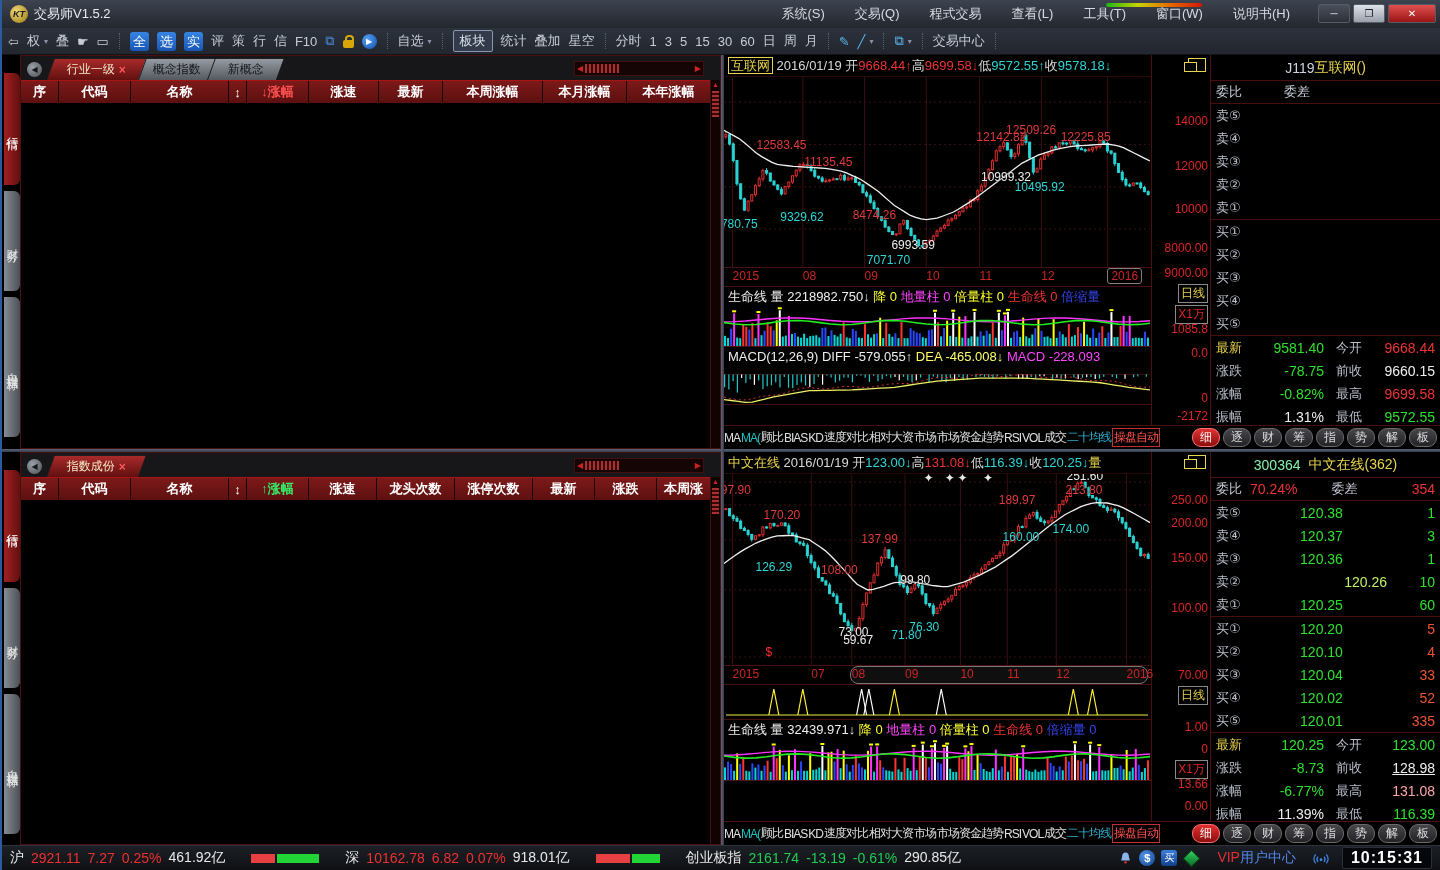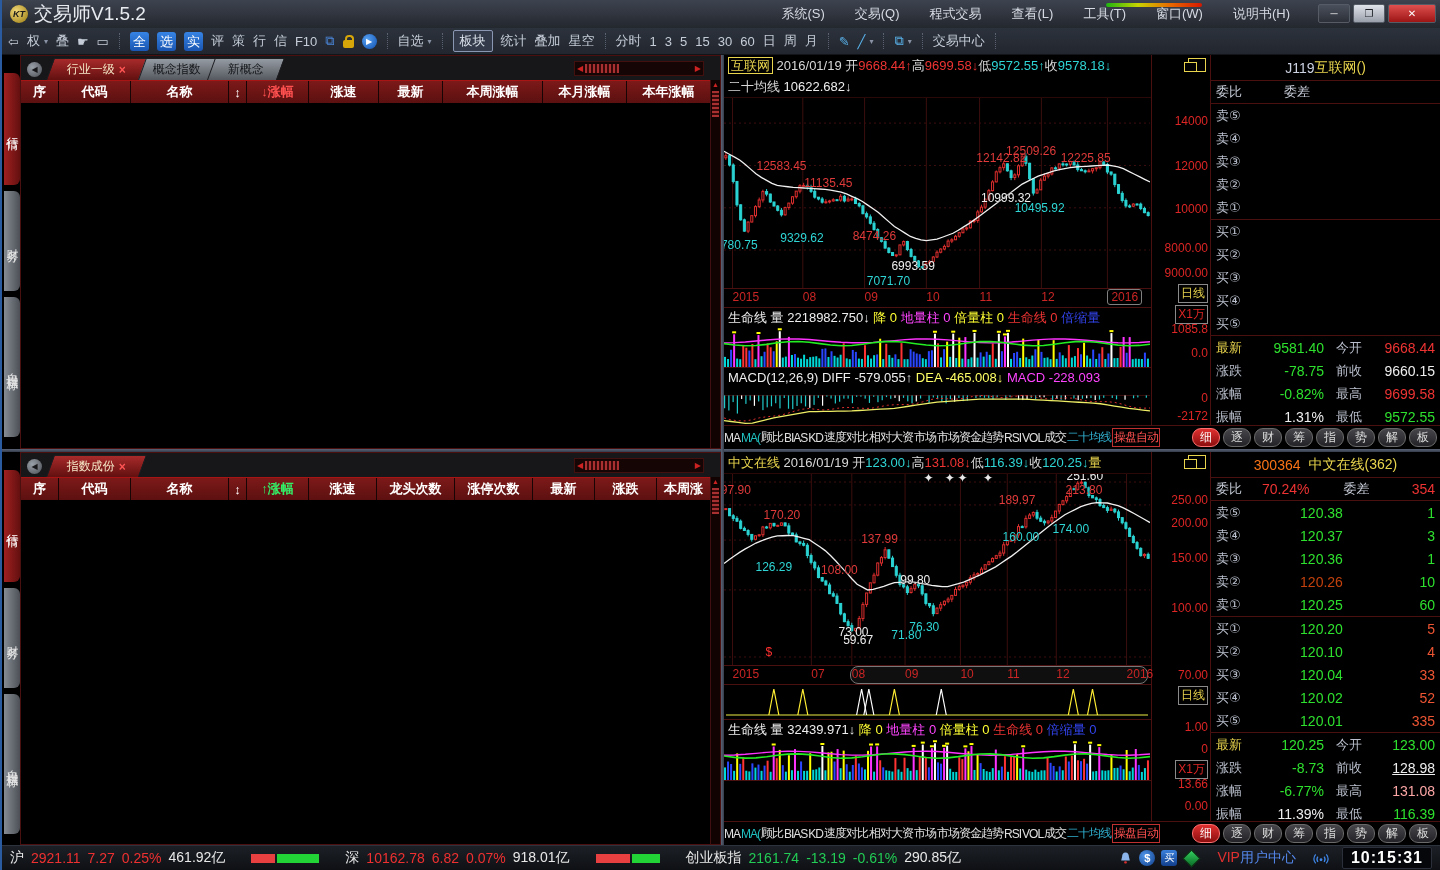--- a/index.html
+++ b/index.html
@@ -3,21 +3,21 @@
 <meta charset="utf-8">
 <style>
   html,body{margin:0;padding:0}
   body{width:1440px;height:870px;background:#000;font-family:"Liberation Sans","DejaVu Sans",sans-serif;
        overflow:hidden;position:relative;color:#ddd;border-left:2px solid #2a5aa0;box-sizing:border-box}
   
   .titlebar{position:absolute;left:0;top:0;width:100%;height:28px;background:linear-gradient(#3d434f,#23272e);
             display:flex;align-items:center;border-bottom:1px solid #14161a}
   .logo{width:18px;height:18px;border-radius:50%;background:radial-gradient(circle at 35% 35%,#f2d878,#96780e);
         color:#1a1a1a;font-weight:bold;font-size:9px;font-style:italic;display:flex;align-items:center;justify-content:center;margin:0 6px 0 8px}
-  .apptitle{color:#e8ebf0;font-size:19px}
+  .apptitle{color:#e8ebf0;font-size:13px}
   .menus{display:flex;margin-left:auto;gap:30px;font-size:13px;color:#d6dbe3;margin-right:150px}
   .menu-item{cursor:default}
   .grad-strip{position:absolute;right:238px;top:3px;width:96px;height:4px;
               background:linear-gradient(90deg,#1db510,#c8d400,#e86a00,#d41800);border-radius:2px}
   .winbtns{position:absolute;right:4px;top:4px;display:flex;gap:3px}
   .wbtn{height:17px;border:1px solid #565c66;border-radius:2px;font-size:10px;display:flex;align-items:center;justify-content:center}
   .wbtn.min{width:30px;background:linear-gradient(#4a505c,#2c3038);color:#e8e8e8}
   .wbtn.res{width:30px;background:linear-gradient(#dfe3ea,#9aa0ab);color:#1c1e24}
   .wbtn.cls{width:46px;background:linear-gradient(#e05050,#9c1414);color:#fff;font-weight:bold}
   
@@ -238,21 +238,20 @@
       <div class="tbody"></div>
       <div class="vscroll">
         <div class="vs-ar">▲</div>
         <div class="vs-thumb"></div>
       </div>
     </div>
   </div>
 <div class="quad" id="qtr">
     <div class="chartcol">
       <div class="chdr"><span class="boxed" style="color: rgb(232, 212, 77);">互联网</span><span style="color: rgb(216, 216, 216);"> 2016/01/19 </span><span style="color: rgb(216, 216, 216);">开</span><span style="color: rgb(238, 51, 51);">9668.44↑</span><span style="color: rgb(216, 216, 216);">高</span><span style="color: rgb(238, 51, 51);">9699.58↓</span><span style="color: rgb(216, 216, 216);">低</span><span style="color: rgb(47, 213, 213);">9572.55↑</span><span style="color: rgb(216, 216, 216);">收</span><span style="color: rgb(47, 213, 213);">9578.18↓</span></div>
-      <div class="chdr"><span style="color: rgb(216, 216, 216);">二十均线</span><span style="color: rgb(238, 238, 238);">  10622.682↓</span></div>
       <div class="plot" style="height: 190px;"><svg width="426" height="190">
           <line x1="8.52" y1="0" x2="8.52" y2="190" stroke="#3c0e0e"></line>
           <line x1="78.81" y1="0" x2="78.81" y2="190" stroke="#3c0e0e"></line>
           <line x1="140.58" y1="0" x2="140.58" y2="190" stroke="#3c0e0e"></line>
           <line x1="202.35" y1="0" x2="202.35" y2="190" stroke="#3c0e0e"></line>
           <line x1="255.6" y1="0" x2="255.6" y2="190" stroke="#3c0e0e"></line>
           <line x1="317.37" y1="0" x2="317.37" y2="190" stroke="#3c0e0e"></line>
           <line x1="383.40000000000003" y1="0" x2="383.40000000000003" y2="190" stroke="#3c0e0e"></line>
           <line x1="0" y1="25.080000000000002" x2="426" y2="25.080000000000002" stroke="#3c0e0e" stroke-dasharray="2,3"></line>
           <line x1="0" y1="67.45" x2="426" y2="67.45" stroke="#3c0e0e" stroke-dasharray="2,3"></line>
@@ -1372,47 +1371,47 @@
       <span class="glabel" style="top: 290px; color: rgb(221, 37, 37);">0</span>
       <span class="glabel gboxed" style="top: 308px; color: rgb(221, 37, 37);">X1万</span>
       <span class="glabel" style="top: 325px; color: rgb(221, 37, 37);">13.66</span>
       <span class="glabel" style="top: 347px; color: rgb(221, 37, 37);">0.00</span>
     </div>
     <div class="maxicon">
       <div></div>
     </div>
     <div class="qpanel">
       <div class="qtitle">
-        <span style="color: #f97316;">300364 </span>
+        <span style="color: #86efac;">300364 </span>
         <span style="color: rgb(232, 212, 77); margin-left: 8px;">中文在线(362)</span>
       </div>
       <div class="qhead">
         <span>委比</span>
-        <span style="color: rgb(238, 51, 51); margin-left: 20px; font-size: 14px;">70.24%</span>
+        <span style="color: rgb(238, 51, 51); margin-left: 8px; font-size: 14px;">70.24%</span>
         <span style="margin-left: 34px;">委差</span>
         <span style="color: rgb(238, 51, 51); margin-left: auto; font-size: 14px;">354</span>
       </div>
       <div class="lrow">
         <span class="lab">卖⑤</span>
         <span class="price" style="color: rgb(46, 224, 46);">120.38</span>
         <span class="qty" style="color: rgb(46, 224, 46);">1</span>
       </div>
       <div class="lrow">
         <span class="lab">卖④</span>
         <span class="price" style="color: rgb(46, 224, 46);">120.37</span>
         <span class="qty" style="color: rgb(46, 224, 46);">3</span>
       </div>
       <div class="lrow">
         <span class="lab">卖③</span>
         <span class="price" style="color: rgb(46, 224, 46);">120.36</span>
         <span class="qty" style="color: rgb(46, 224, 46);">1</span>
       </div>
       <div class="lrow">
         <span class="lab">卖②</span>
-        <span class="price" style="color: #c2410c;">120.26</span>
+        <span class="price" style="color: #bef264; text-align: right;">120.26</span>
         <span class="qty" style="color: rgb(46, 224, 46);">10</span>
       </div>
       <div class="lrow">
         <span class="lab">卖①</span>
         <span class="price" style="color: rgb(46, 224, 46);">120.25</span>
         <span class="qty" style="color: rgb(46, 224, 46);">60</span>
       </div>
       <div class="laddersep"></div>
       <div class="lrow">
         <span class="lab">买①</span>

